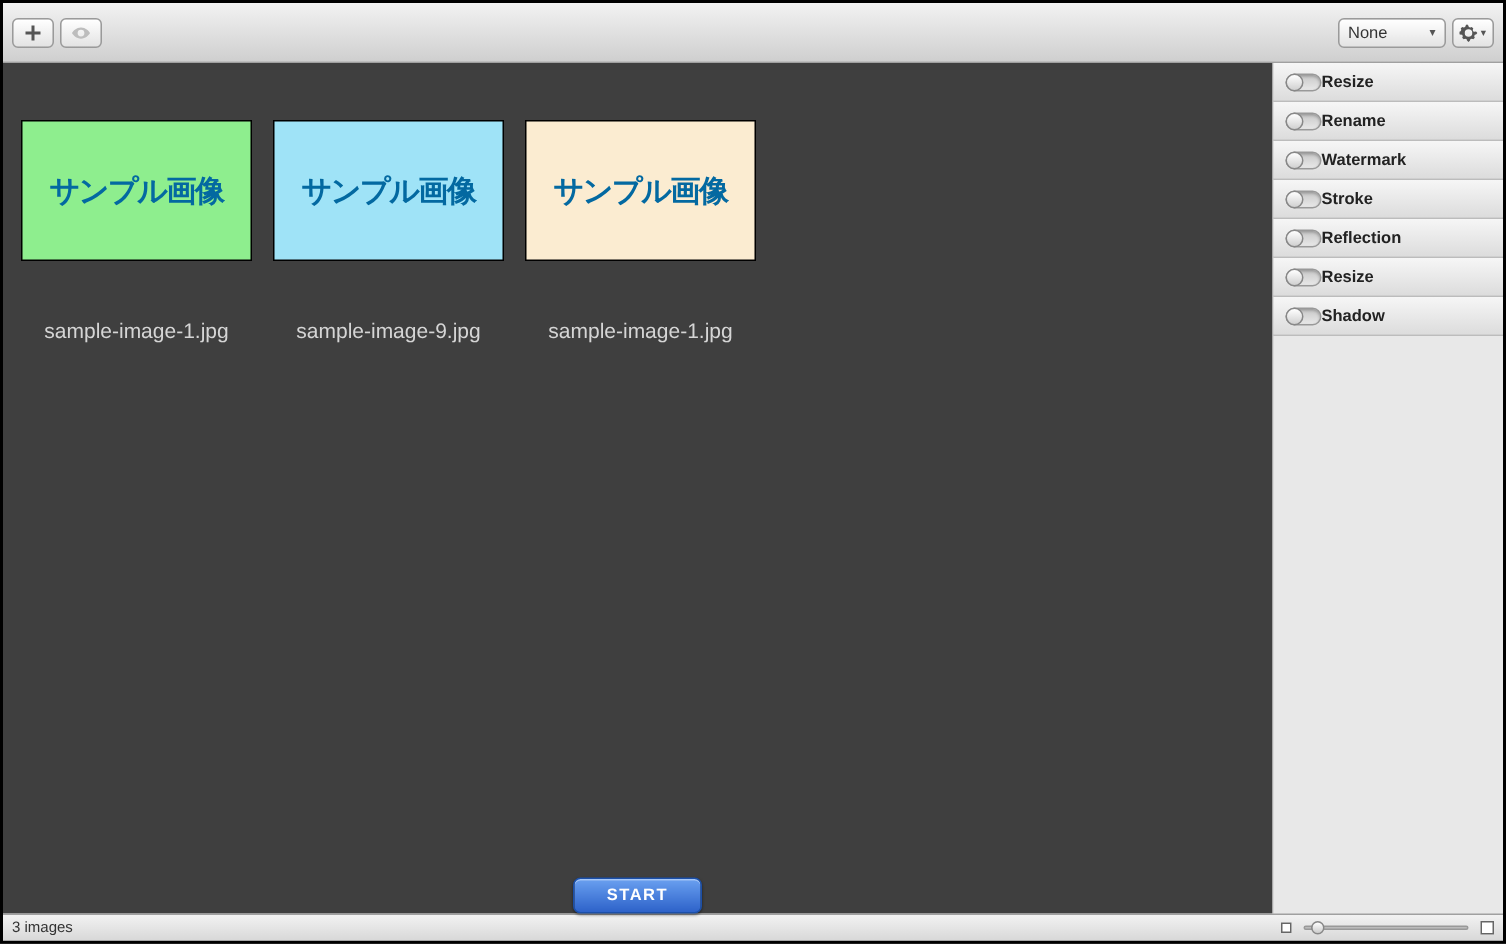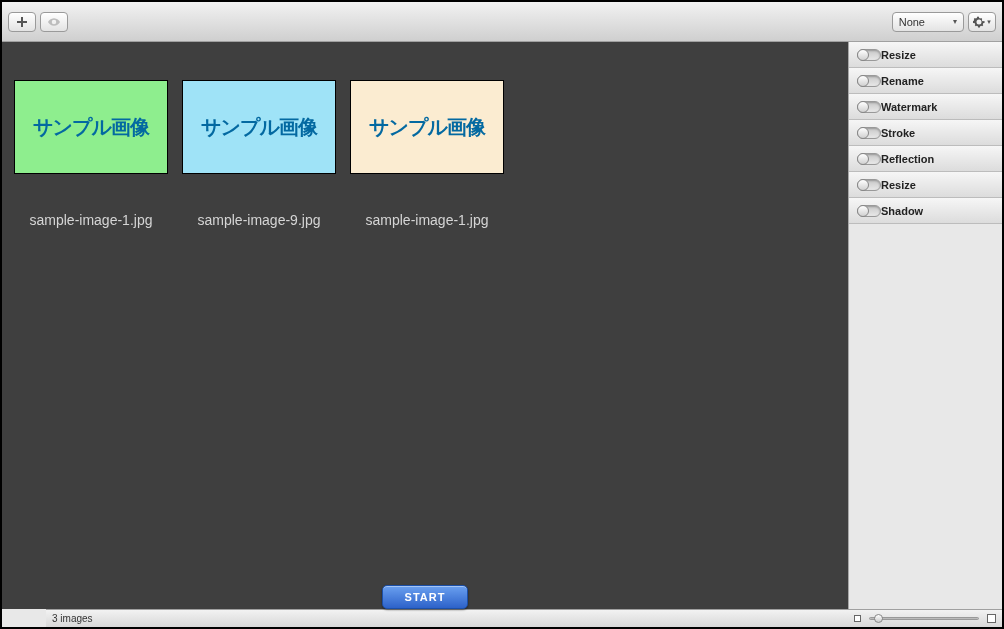--- a/index.html
+++ b/index.html
@@ -162,21 +162,20 @@
 .status {
   height: 18px;
   background: linear-gradient(#f2f2f2,#d8d8d8);
   border-top: 1px solid #a0a0a0;
   display: flex;
   align-items: center;
   padding: 0 6px;
   font-size: 10px;
   color: #333;
   gap: 8px;
-  margin-left: 44px;
 }
 .status-spacer { flex: 1; }
 .zoom-track {
   width: 110px;
   height: 3px;
   background: #bbb;
   border-radius: 2px;
   position: relative;
   border: 1px solid #999;
 }

